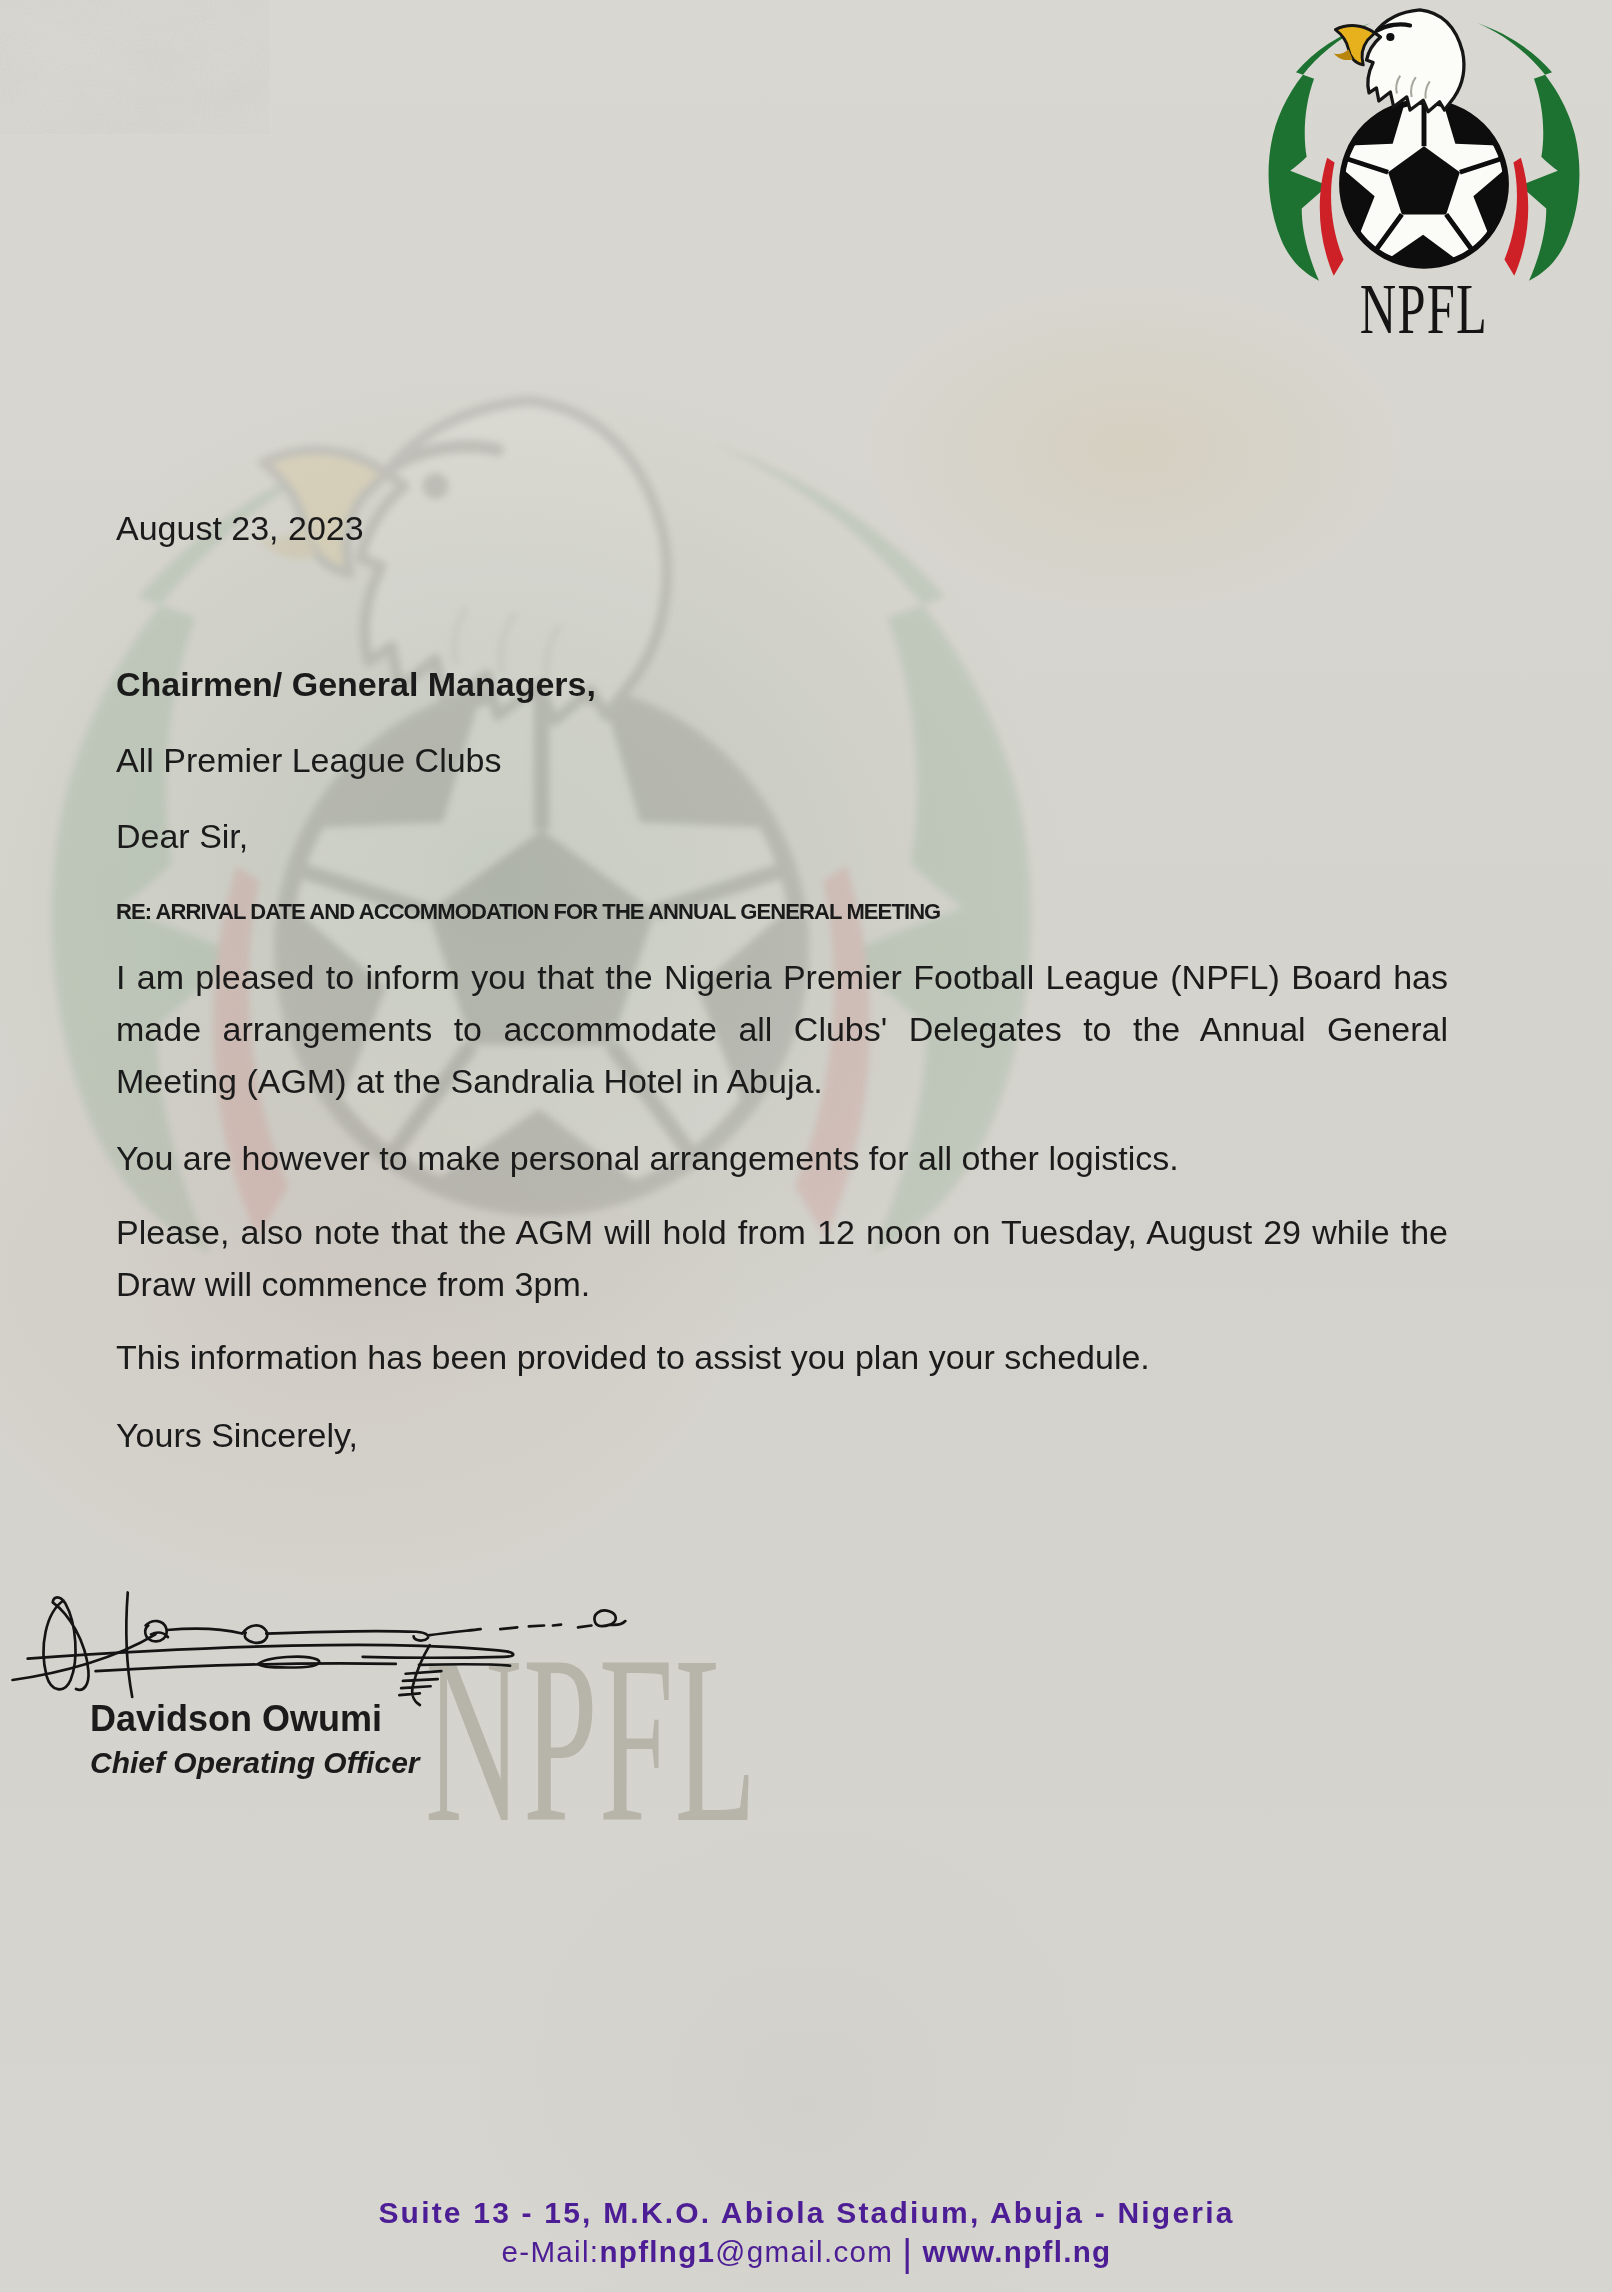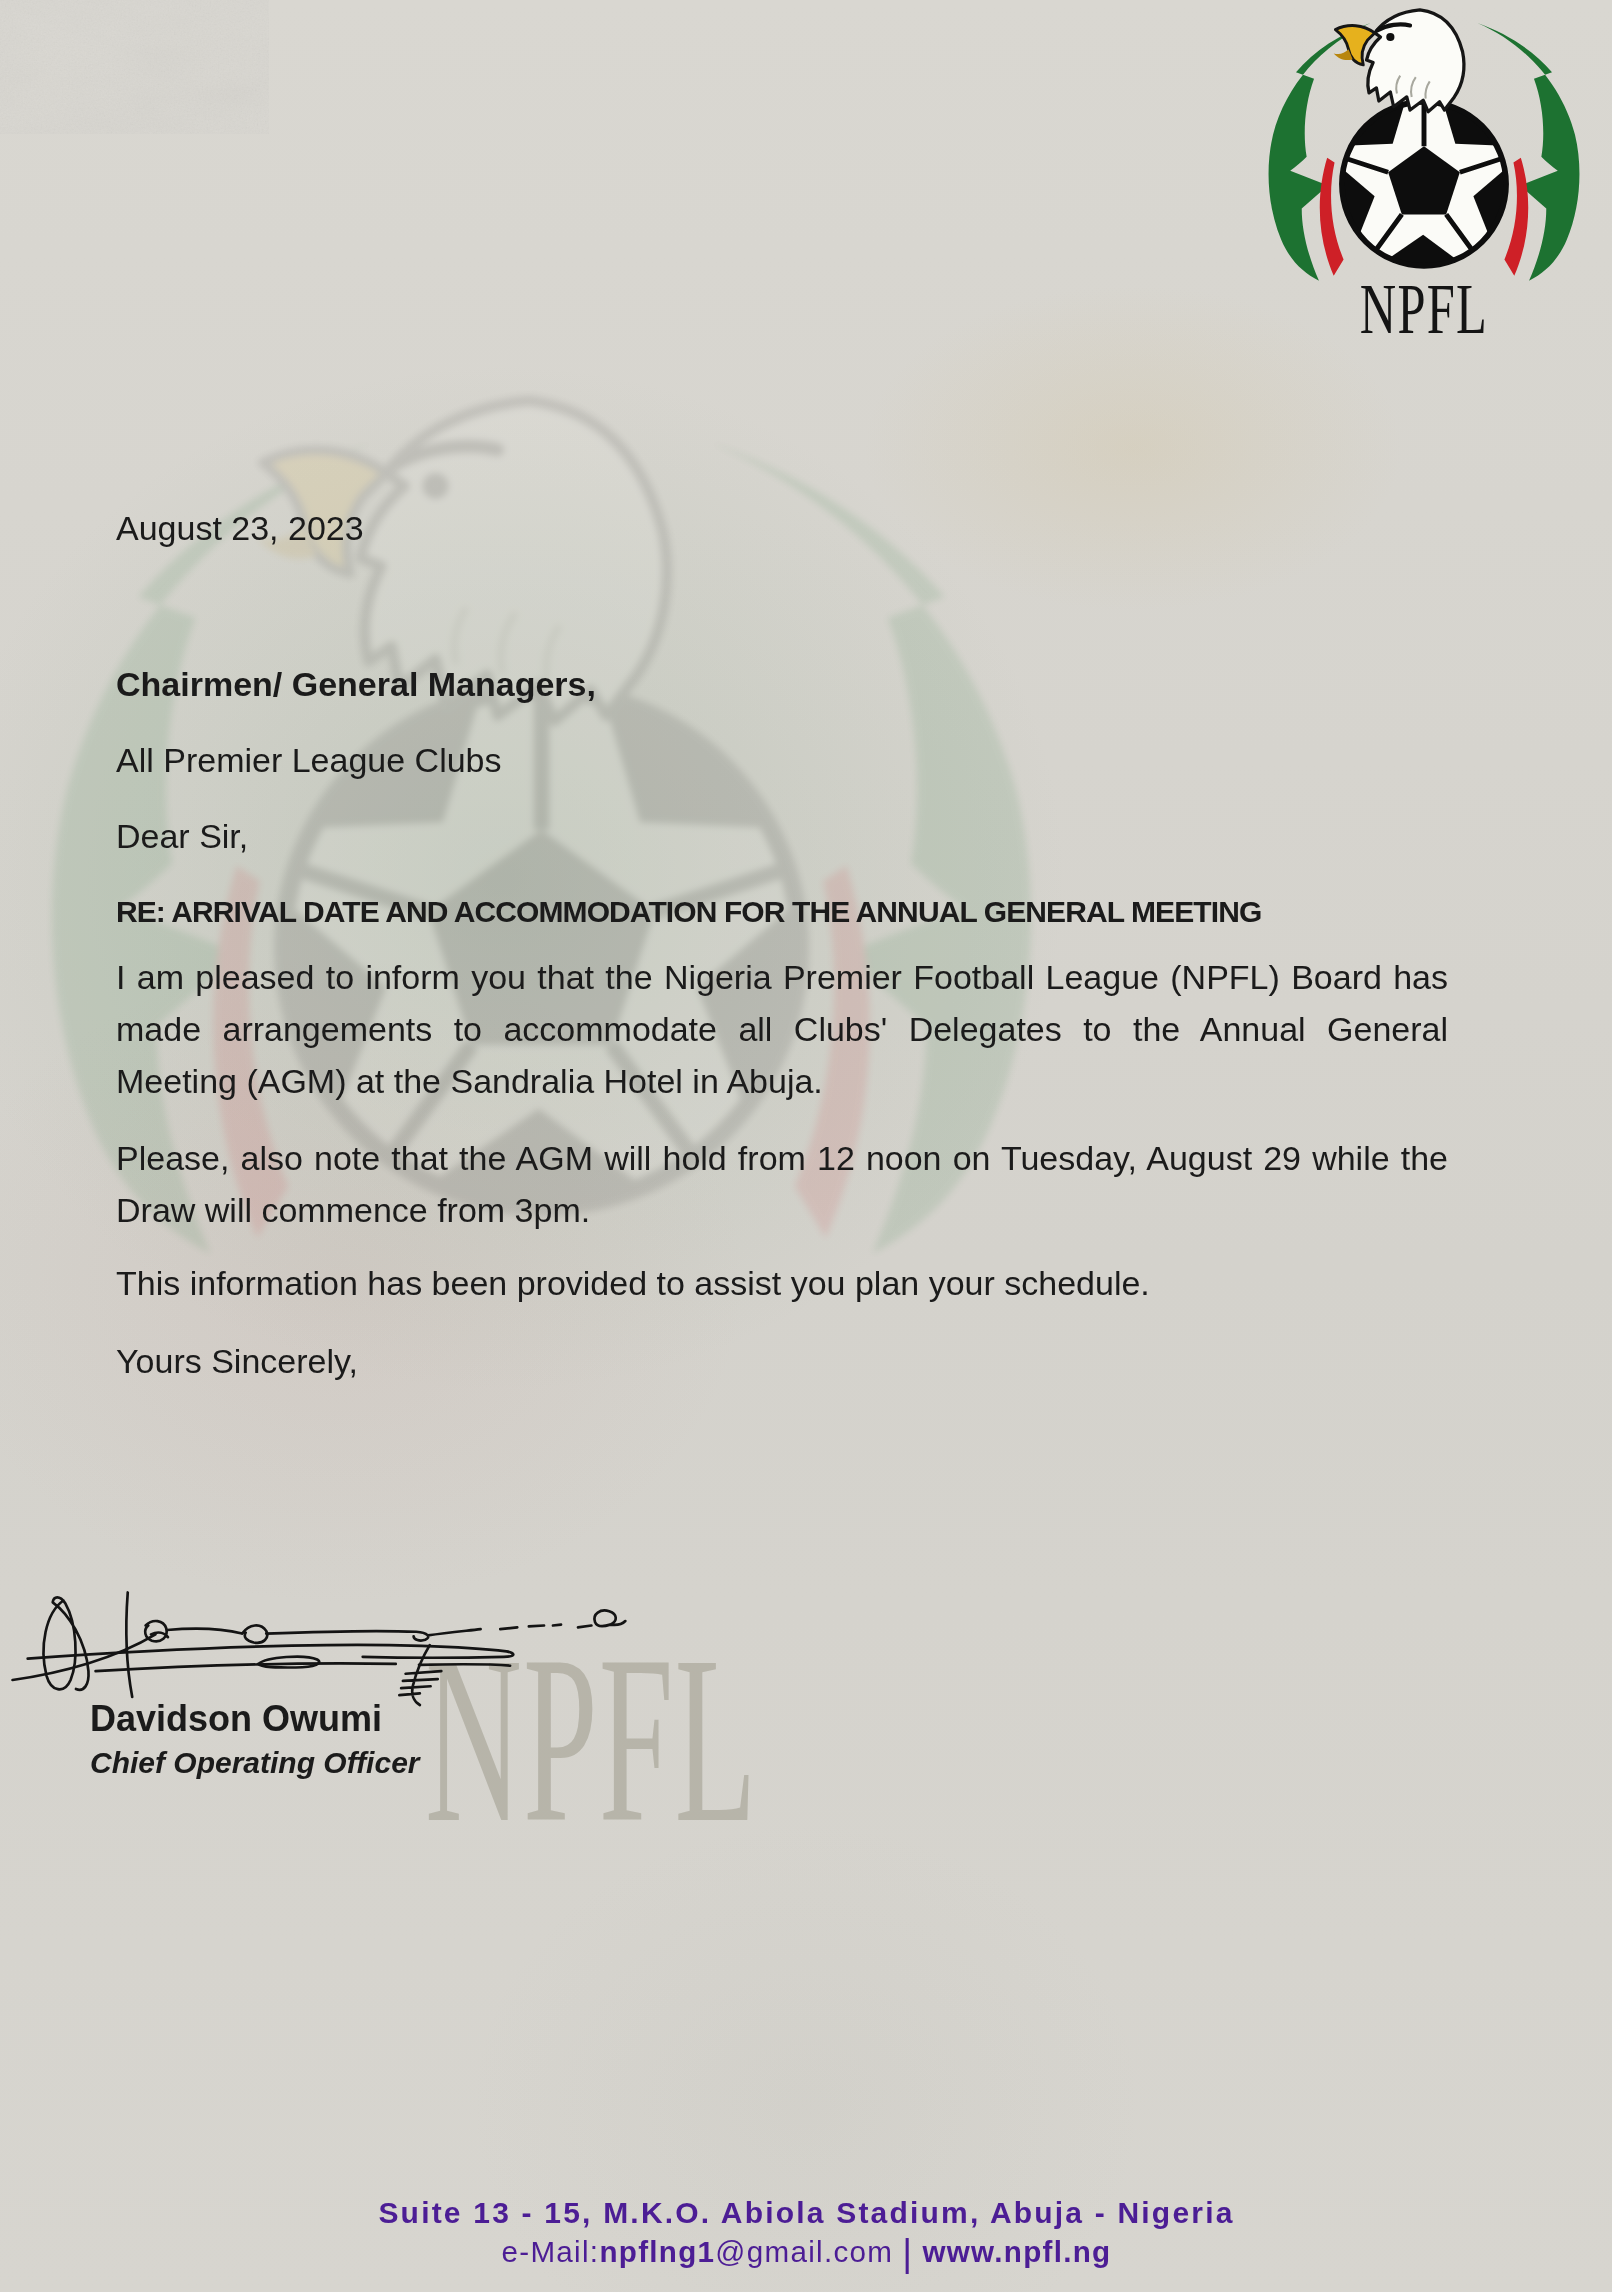--- a/index.html
+++ b/index.html
@@ -36,21 +36,21 @@
     font-family:"Liberation Serif", serif;font-size:240px;line-height:1;letter-spacing:1.8px;
     color:rgba(122,117,96,0.33);
     transform:scaleX(0.56);transform-origin:left top;
   }
   
   .content{position:absolute;left:116px;top:502px;width:1332px;font-size:34px;line-height:52px;}
   .date{margin:0 0 104px 0;}
   .recipient-name{font-weight:bold;margin:0 0 24px 0;}
   .recipient-org{margin:0 0 24px 0;}
   .salutation{margin:0 0 24px 0;}
-  .subject{font-weight:bold;white-space:nowrap;letter-spacing:-0.9px;margin:0 0 12.5px 0;font-size:30px;}
+  .subject{font-weight:bold;white-space:nowrap;letter-spacing:-0.9px;margin:0 0 12.5px 0;font-size:22px;}
   p.body{margin:0 0 25px 0;text-align:justify;}
   p.p2{margin-bottom:34px;}
   p.p3{margin-bottom:22.4px;}
   p.p4{margin-bottom:21.5px;margin-top:20px;}
   p.p5{margin-bottom:26px;}
   .closing{margin:0;}
   
   .sig-svg{position:absolute;left:9px;top:1588px;width:627px;height:134px;}
   .sig-name{position:absolute;left:90px;top:1698px;font-size:36px;font-weight:bold;}
   .sig-title{position:absolute;left:90px;top:1746px;font-size:30px;font-weight:bold;font-style:italic;}
@@ -143,20 +143,21 @@
   <div class="logo-text">NPFL</div>
 </div>
 
 <div class="content">
   <div class="date">August 23, 2023</div>
   <div class="recipient-name">Chairmen/ General Managers,</div>
   <div class="recipient-org">All Premier League Clubs</div>
   <div class="salutation">Dear Sir,</div>
   <div class="subject">RE: ARRIVAL DATE AND ACCOMMODATION FOR THE ANNUAL GENERAL MEETING</div>
   <p class="body p1">I am pleased to inform you that the Nigeria Premier Football League (NPFL) Board has made arrangements to accommodate all Clubs' Delegates to the Annual General Meeting (AGM) at the Sandralia Hotel in Abuja.</p>
+  <p class="body p3">You are however to make personal arrangements for all other logistics.</p>
   <p class="body p4">Please, also note that the AGM will hold from 12 noon on Tuesday, August 29 while the Draw will commence from 3pm.</p>
   <p class="body p5">This information has been provided to assist you plan your schedule.</p>
   <div class="closing">Yours Sincerely,</div>
 </div>
 
 <svg class="sig-svg" viewBox="0 0 700 150" fill="none" stroke="#141414" stroke-width="3" stroke-linecap="round" stroke-linejoin="round">
   <path d="M3 103 C 60 95, 120 78, 163 52"></path>
   <path d="M60 14 C 40 28, 33 66, 41 98 C 46 116, 61 119, 68 103 C 77 81, 75 40, 62 17 C 56 8, 49 9, 48 16 C 66 29, 85 59, 88 93 C 89 108, 83 117, 74 113"></path>
   <path d="M132 5 C 129 45, 130 85, 137 122"></path>
   <path d="M152 42 C 160 34, 172 36, 175 45 C 178 55, 169 62, 159 59 C 151 56, 149 47, 155 42 M158 52 C 166 48, 173 50, 177 55"></path>

